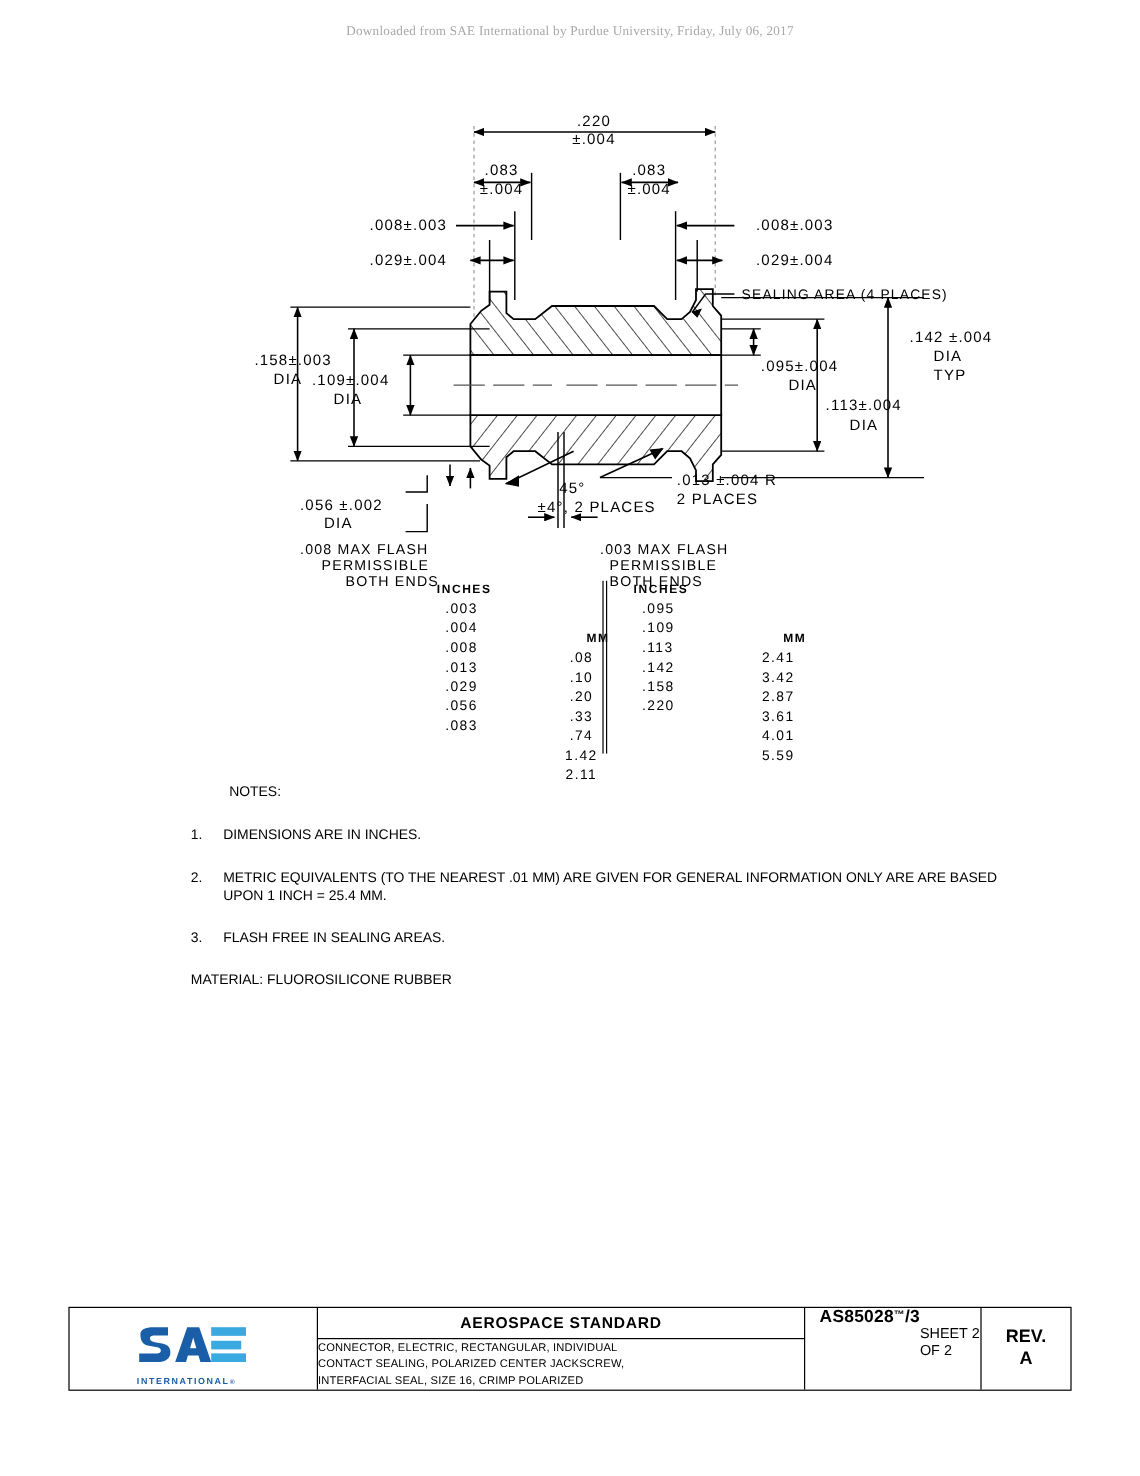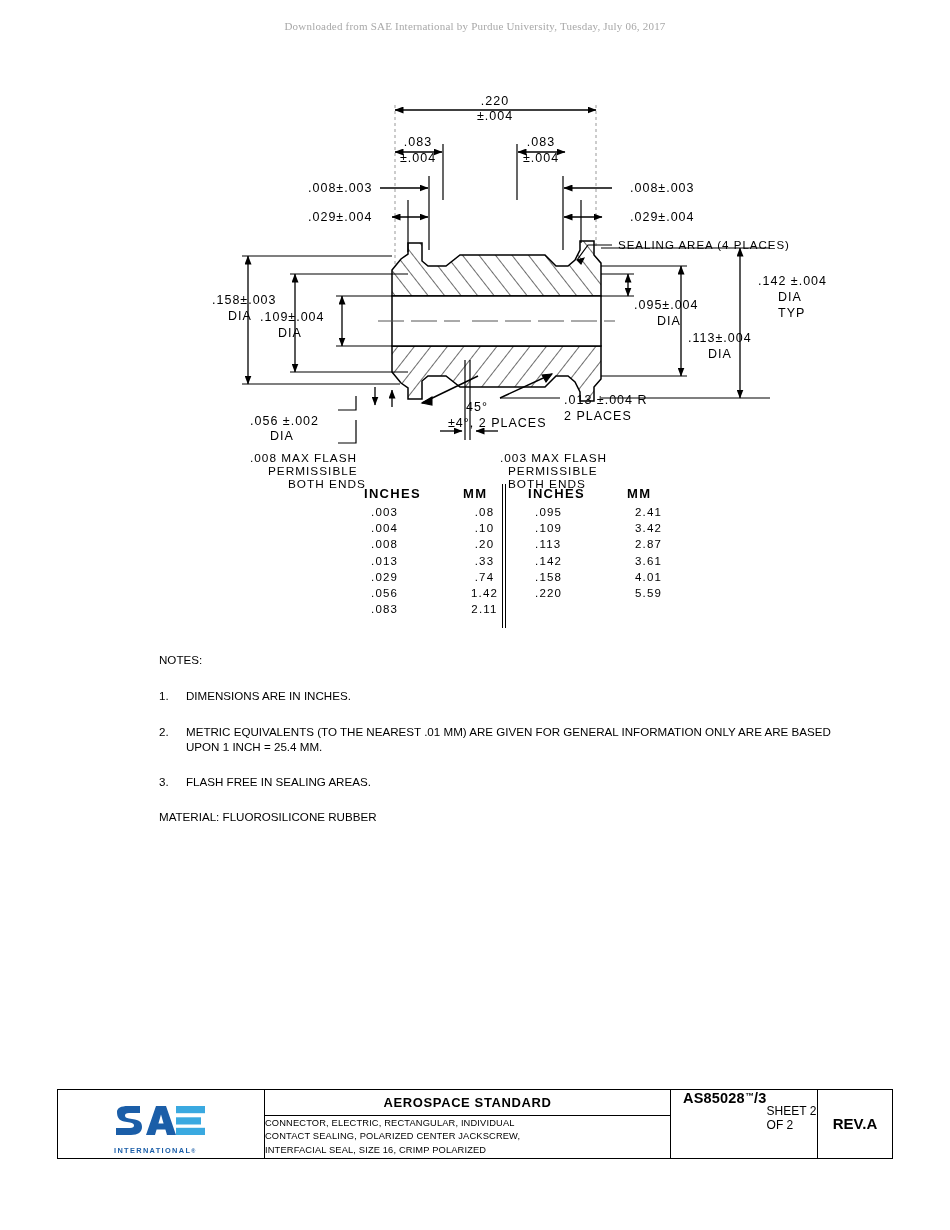--- a/index.html
+++ b/index.html
@@ -52,35 +52,35 @@
     position: relative;
   }
   .conv-half {
     display: flex;
     width: 150px;
   }
   .conv-col {
     width: 75px;
   }
   .conv-head {
-    font-size: 13px;
+    font-size: 10px;
     letter-spacing: 1.3px;
     font-weight: 600;
     padding-bottom: 3px;
     white-space: nowrap;
   }
   .conv-cell {
     font-size: 11.5px;
     letter-spacing: 1.2px;
     line-height: 16.2px;
     white-space: nowrap;
   }
   .conv-col.inches .conv-head { text-align: left; padding-left: 6px; }
   .conv-col.inches .conv-cell { text-align: left; padding-left: 13px; }
-  .conv-col.mm .conv-head { text-align: left; padding-left: 30px; }
+  .conv-col.mm .conv-head { text-align: right; padding-left: 30px; margin-top: 41px; }
   .conv-col.mm .conv-cell { text-align: center; padding-left: 28px; }
   #conv-divider {
     position: absolute;
     left: 144px;
     top: -2px;
     width: 0;
     height: 144px;
     border-left: 1.4px solid #000;
     border-right: 1.4px solid #000;
     padding-left: 2px;
@@ -88,21 +88,21 @@
 
   
   #notes {
     position: absolute;
     left: 159px;
     top: 652px;
     width: 700px;
     font-size: 11.6px;
     line-height: 1.32;
   }
-  .note-title { margin-bottom: 21px; }
+  .note-title { margin-bottom: 21px; margin-left: 32px; }
   .note-row {
     display: flex;
     margin-bottom: 20px;
   }
   .note-num {
     width: 27px;
     flex: 0 0 27px;
   }
   .note-text { flex: 1; }
   .note-plain { margin-bottom: 21px; }
@@ -172,36 +172,36 @@
   }
   #tb-doc-number .tm { font-size: 9px; vertical-align: 0.45em; }
   #tb-sheet {
     font-size: 12px;
     margin-top: 14px;
   }
   #tb-rev-cell {
     width: 74px;
     flex: 0 0 74px;
     display: flex;
-    flex-direction: row;
+    flex-direction: column;
     align-items: center;
     justify-content: center;
     font-size: 15px;
     font-weight: bold;
     line-height: 1.25;
   }
 
   
   .sae-logo { position: relative; width: 96px; height: 42px; }
   .sae-logo svg { display:block; }
 </style>
 </head>
 <body>
 
-<div id="download-header">Downloaded from SAE International by Purdue University, Tuesday, July 06, 2017</div>
+<div id="download-header">Downloaded from SAE International by Purdue University, Friday, July 06, 2017</div>
 
 <div id="drawing">
 <svg width="680" height="560" viewBox="0 0 680 560" xmlns="http://www.w3.org/2000/svg">
   <defs>
     <marker id="ar" markerWidth="9" markerHeight="7" refX="8.5" refY="3.5" orient="auto" markerUnits="userSpaceOnUse">
       <path d="M0,0 L9,3.5 L0,7 z" fill="#000"></path>
     </marker>
     <marker id="arS" markerWidth="9" markerHeight="7" refX="0.5" refY="3.5" orient="auto" markerUnits="userSpaceOnUse">
       <path d="M9,0 L0,3.5 L9,7 z" fill="#000"></path>
     </marker>

